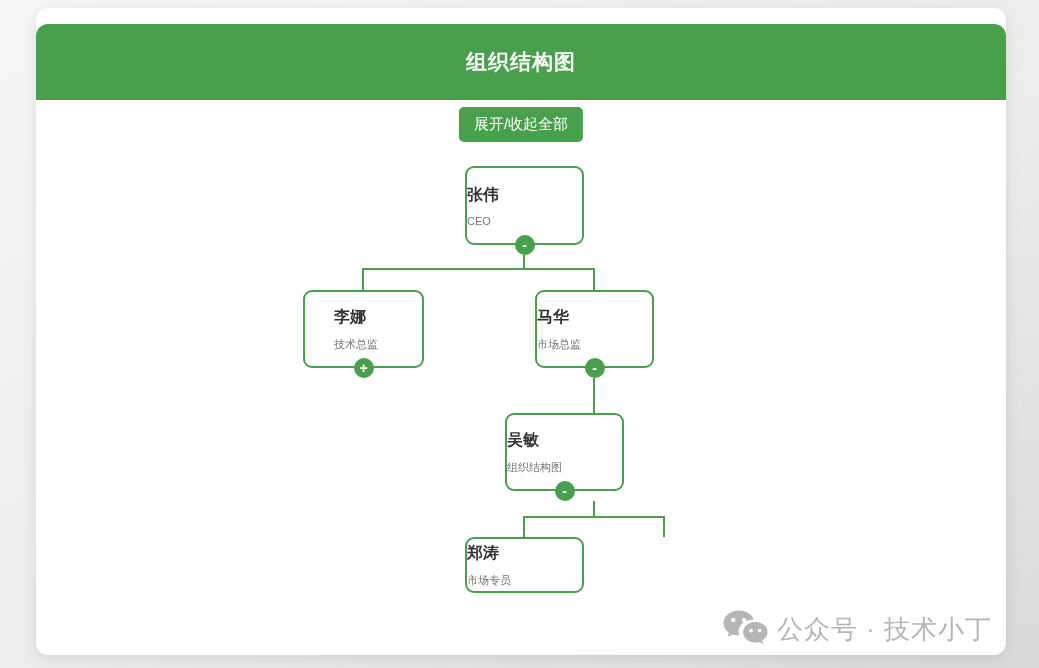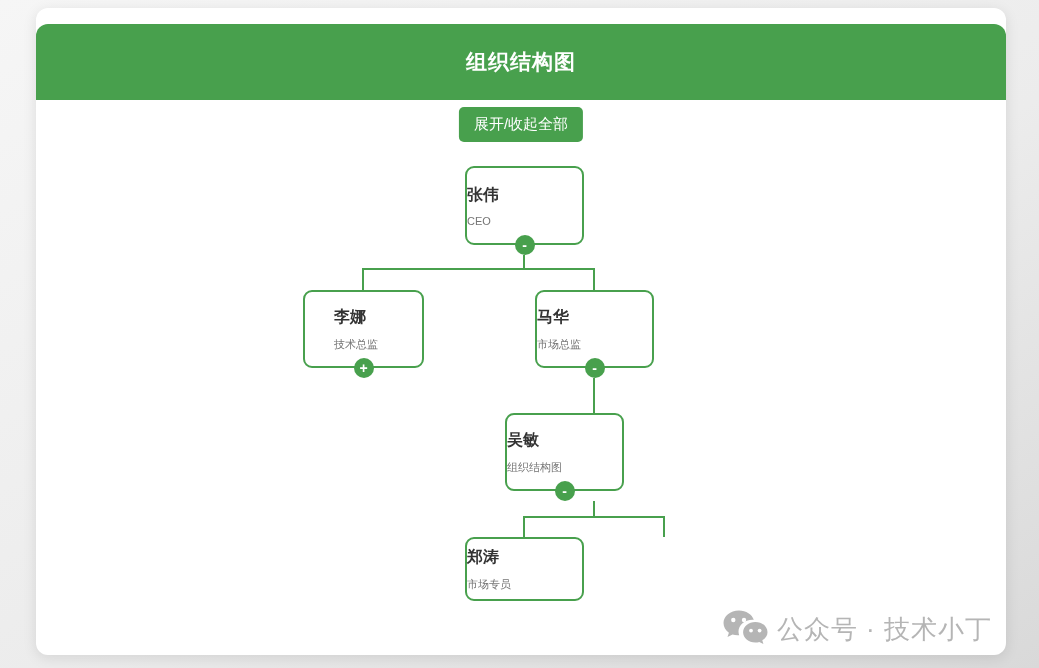--- a/index.html
+++ b/index.html
@@ -101,21 +101,21 @@
     <div class="node-title">市场总监</div>
     <button class="toggle-btn">-</button>
   </div>
 
   <div class="node" style="left:469px; top:405px; width:119px; height:78px;">
     <div class="node-name">吴敏</div>
     <div class="node-title">组织结构图</div>
     <button class="toggle-btn">-</button>
   </div>
 
-  <div class="node" style="left:429px; top:529px; width:119px; height:64px;">
+  <div class="node" style="left:429px; top:529px; width:119px; height:56px;">
     <div class="node-name">郑涛</div>
     <div class="node-title">市场专员</div>
   </div>
 
 
   <div class="watermark">
     <span style="display:inline-flex;">
       <svg width="47" height="40" viewBox="0 0 47 40" xmlns="http://www.w3.org/2000/svg">
         <g fill="#b5b5b5">
           <path d="M17 1.5 C8.2 1.5 1.5 7.2 1.5 14.1 c0 3.9 2.1 7.3 5.4 9.6 l-1.4 4.4 5-2.6 c1.6 0.5 3.3 0.8 5.1 0.8 0.5 0 1.1 0 1.6-0.1 -0.4-1.1-0.7-2.3-0.7-3.6 0-6.6 6.2-11.9 13.8-11.9 0.5 0 1 0 1.5 0.1 C30.1 5.5 24.1 1.5 17 1.5z"></path>

